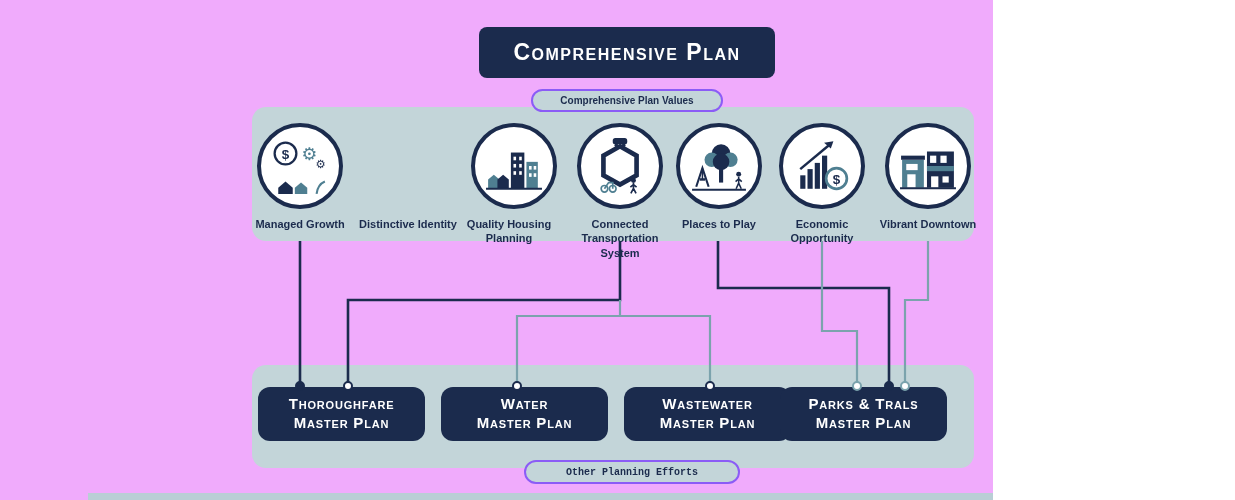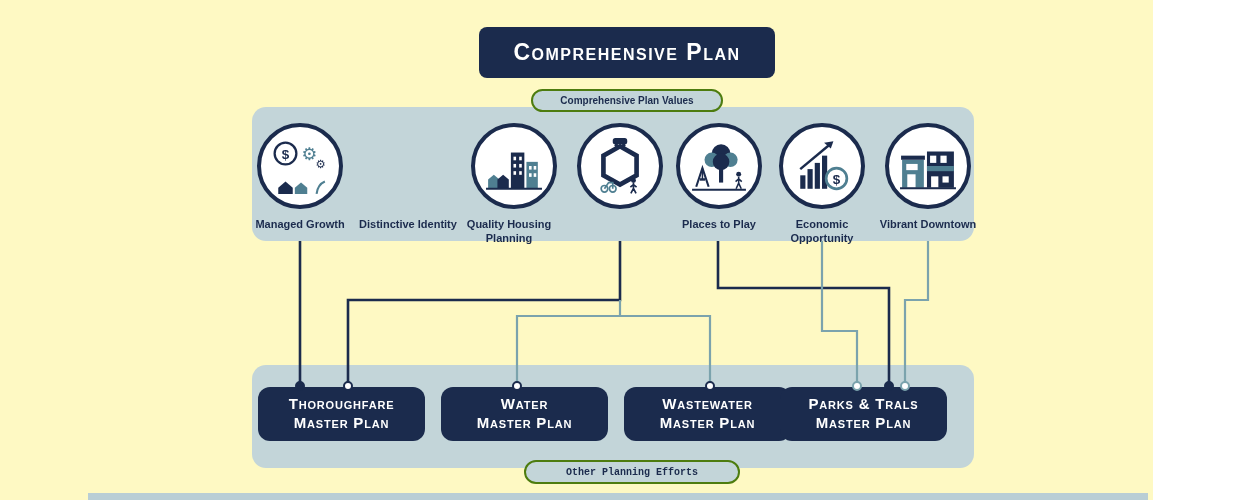--- a/index.html
+++ b/index.html
@@ -1,33 +1,33 @@
 <!DOCTYPE html>
 <html><head>
 <meta charset="utf-8">
 <style>
   html,body{margin:0;padding:0;background:#ffffff;}
   .page{
-    position:relative;width:1153px;height:500px;background:#fef9c3;
+    position:relative;width:993px;height:500px;background:#f0abfc;
     font-family:"Liberation Sans",sans-serif;overflow:hidden;
   }
   .title-box{
     position:absolute;left:479px;top:27px;width:296px;height:51px;
     background:#1b2b4d;border-radius:8px;
     display:flex;align-items:center;justify-content:center;z-index:6;
   }
   .title-text{
     color:#ffffff;font-size:23px;font-weight:bold;
     font-variant:small-caps;letter-spacing:1.5px;
   }
   .panel{position:absolute;background:#c3d5d9;border-radius:14px;z-index:1;}
   #values-panel{left:252px;top:107px;width:722px;height:134px;}
   #plans-panel{left:252px;top:365px;width:722px;height:103px;}
   .pill{
-    position:absolute;background:#c3d5d9;border:2px solid #4d7c0f;border-radius:12px;
+    position:absolute;background:#c3d5d9;border:2px solid #8b5cf6;border-radius:12px;
     color:#1b2b4d;font-weight:bold;font-size:10px;
     display:flex;align-items:center;justify-content:center;z-index:5;white-space:nowrap;
   }
   #values-pill{left:531px;top:89px;width:188px;height:19px;}
   #plans-pill{left:524px;top:460px;width:212px;height:20px;font-family:Liberation Mono, monospace;}
   .value-circle{
     position:absolute;top:123px;width:86px;height:86px;border-radius:50%;
     background:#ffffff;border:4px solid #1b2b4d;box-sizing:border-box;
     display:flex;align-items:center;justify-content:center;z-index:2;
   }
@@ -139,20 +139,21 @@
       <rect x="27" y="28" width="26" height="5" fill="#4f7f91"></rect>
       <rect x="31" y="38" width="7" height="11" fill="#ffffff"></rect>
       <rect x="42" y="38" width="6" height="6" fill="#ffffff"></rect>
       <line x1="1" y1="49.5" x2="55" y2="49.5" stroke="#1b2b4d" stroke-width="2"></line>
     </svg>
   </div>
 
   <div class="value-label" style="left:250px">Managed Growth</div>
   <div class="value-label" style="left:358px">Distinctive Identity</div>
   <div class="value-label" style="left:464px;width:90px">Quality Housing Planning</div>
+  <div class="value-label" style="left:562px;width:116px">Connected Transportation System</div>
   <div class="value-label" style="left:669px">Places to Play</div>
   <div class="value-label" style="left:777px;width:90px">Economic Opportunity</div>
   <div class="value-label" style="left:878px">Vibrant Downtown</div>
 
   <svg class="lines-layer" width="1235" height="500">
     <g fill="none" stroke="#1b2b4d" stroke-width="2.6">
       <polyline points="300,241 300,385"></polyline>
       <polyline points="620,241 620,300 348,300 348,385"></polyline>
       <polyline points="718,241 718,288 889,288 889,385"></polyline>
     </g>

